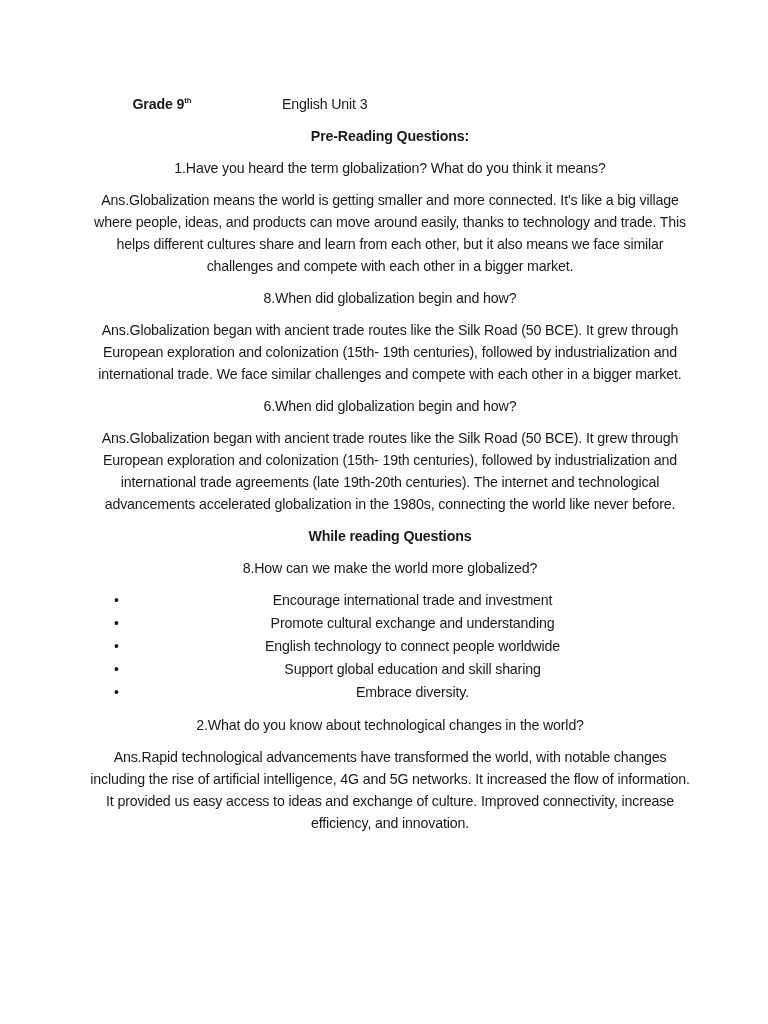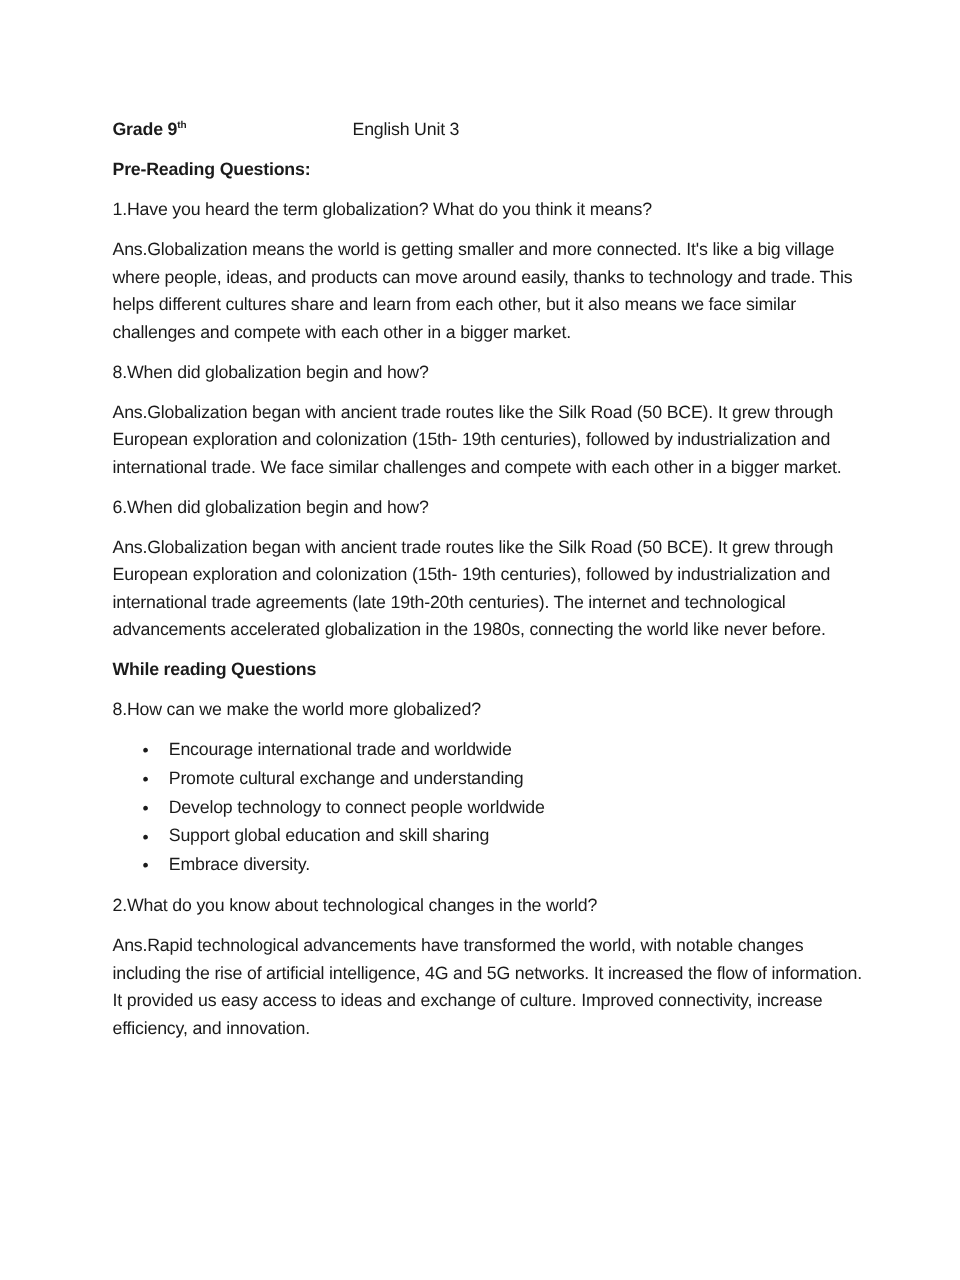--- a/index.html
+++ b/index.html
@@ -16,20 +16,21 @@
       color: #1b1b1b;
     }
     .page {
       position: absolute;
       left: 90px;
       top: 93px;
       width: 600px;
       font-size: 14.2px;
       line-height: 22px;
       letter-spacing: -0.15px;
+      text-align: center;
     }
     .p {
       margin: 0 0 10px 0;
     }
     .bold {
       font-weight: bold;
     }
     .title-row {
       display: flex;
       align-items: baseline;
@@ -85,23 +86,23 @@
   <p class="p">Ans.Globalization began with ancient trade routes like the Silk Road (50 BCE). It grew through European exploration and colonization (15th- 19th centuries), followed by industrialization and international trade. We face similar challenges and compete with each other in a bigger market.</p>
 
   <p class="p">6.When did globalization begin and how?</p>
   <p class="p">Ans.Globalization began with ancient trade routes like the Silk Road (50 BCE). It grew through European exploration and colonization (15th- 19th centuries), followed by industrialization and international trade agreements (late 19th-20th centuries). The internet and technological advancements accelerated globalization in the 1980s, connecting the world like never before.</p>
 
   <p class="p bold">While reading Questions</p>
 
   <p class="p">8.How can we make the world more globalized?</p>
 
   <ul class="bullets">
-    <li>Encourage international trade and worldwide</li>
+    <li>Encourage international trade and investment</li>
     <li>Promote cultural exchange and understanding</li>
-    <li>Develop technology to connect people worldwide</li>
+    <li>English technology to connect people worldwide</li>
     <li>Support global education and skill sharing</li>
     <li>Embrace diversity.</li>
   </ul>
 
   <p class="p">2.What do you know about technological changes in the world?</p>
   <p class="p">Ans.Rapid technological advancements have transformed the world, with notable changes including the rise of artificial intelligence, 4G and 5G networks. It increased the flow of information. It provided us easy access to ideas and exchange of culture. Improved connectivity, increase efficiency, and innovation.</p>
 
 </div>
 
 </body></html>

